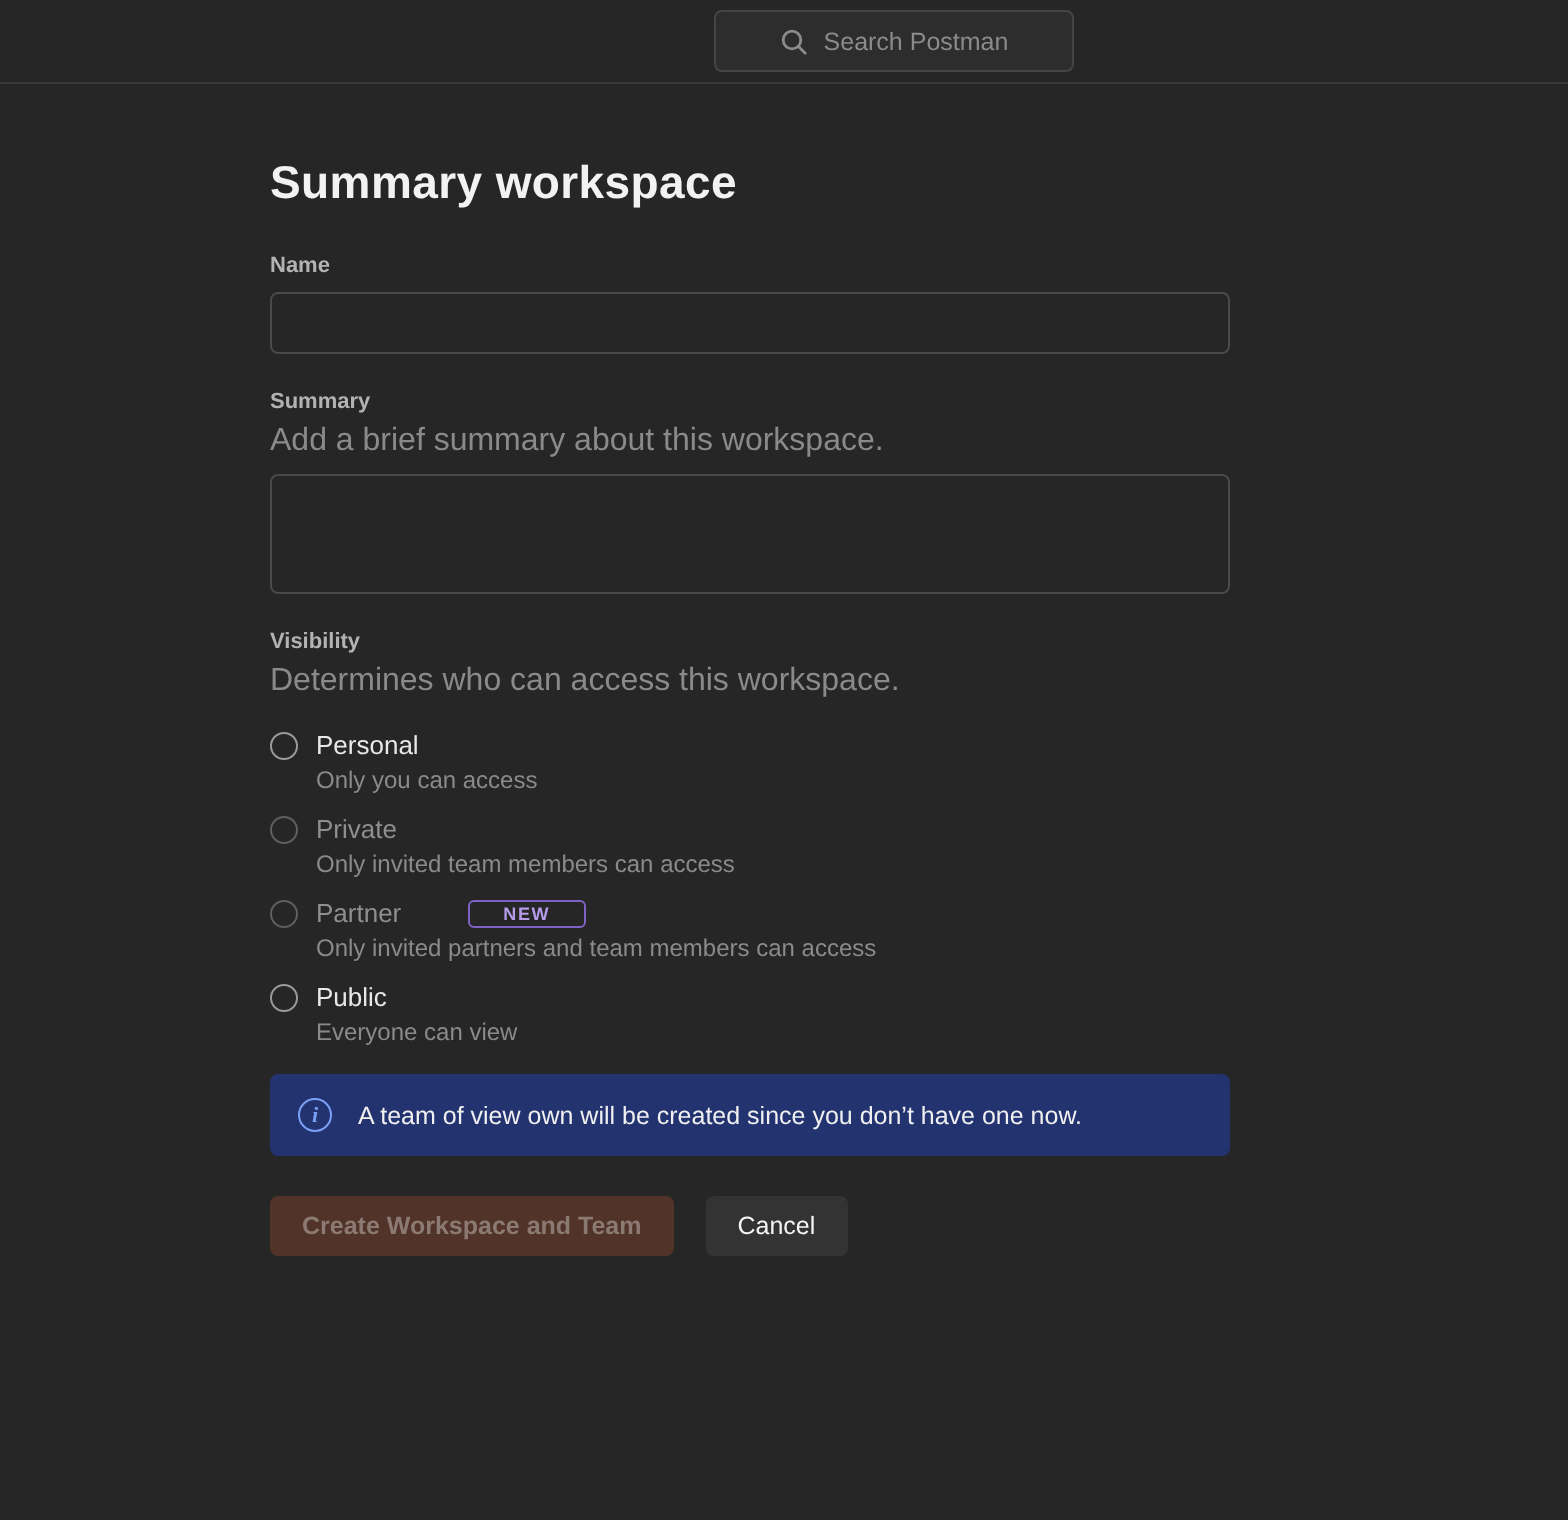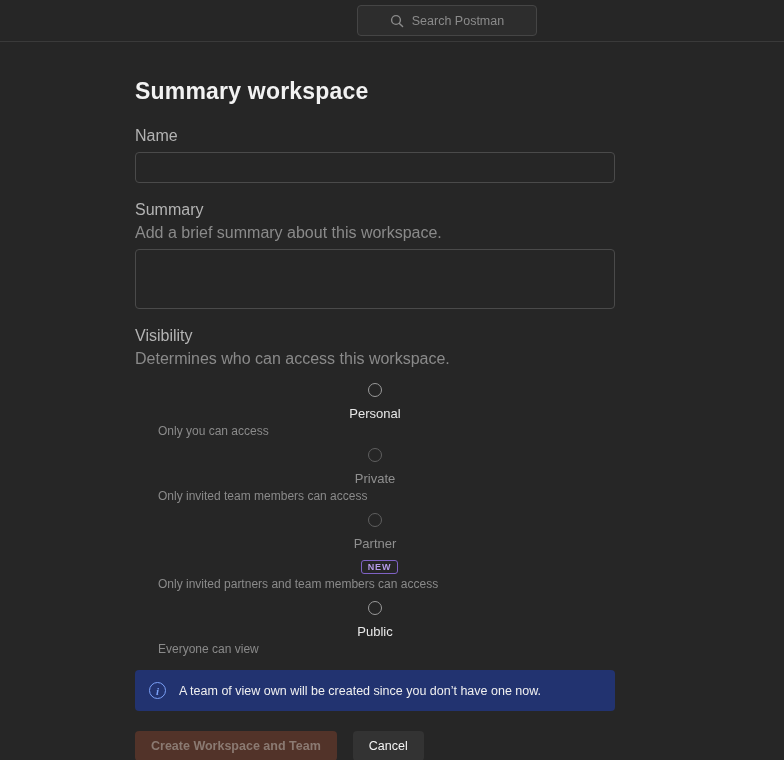--- a/index.html
+++ b/index.html
@@ -21,46 +21,46 @@
   .topbar{position:relative;height:42px;border-bottom:1px solid var(--topbar_border);}
   .searchbox{position:absolute;left:357px;top:5px;width:180px;height:31px;
     background:var(--search_bg);border:1px solid var(--search_border);border-radius:4px;
     display:flex;align-items:center;justify-content:center;gap:8px;cursor:pointer;text-align:right;}
   .searchbox .mag{display:flex;align-items:center;}
   .searchbox .ph{color:var(--search_text);font-size:12.5px;}
 
   .content{padding-left:135px;width:615px;}
   .page-title{margin-top:36px;font-size:23px;font-weight:700;color:var(--text_primary);letter-spacing:.2px;}
 
-  .field-label{font-size:16px;font-weight:400;color:var(--label);}
+  .field-label{font-size:11px;font-weight:700;color:var(--label);}
   .help-text{font-size:16px;color:var(--help);margin-top:5px;}
 
   .name-block{margin-top:22px;}
   .text-input{margin-top:7px;width:480px;height:31px;background:transparent;
     border:1px solid var(--input_border);border-radius:4px;color:var(--text_primary);
     font-size:13px;padding:0 10px;outline:none;font-family:"Liberation Sans",sans-serif;display:block;}
   .summary-block{margin-top:18px;}
   .text-area{margin-top:7px;width:480px;height:60px;background:transparent;
     border:1px solid var(--input_border);border-radius:4px;color:var(--text_primary);
     font-size:13px;padding:6px 10px;outline:none;resize:none;font-family:"Liberation Sans",sans-serif;display:block;}
 
   .visibility-block{margin-top:18px;}
   .radio-group{margin-top:15px;}
   .option{margin-bottom:9px;}
-  .option-row{display:flex;align-items:center;gap:9px;cursor:pointer;flex-direction:column;}
+  .option-row{display:flex;align-items:center;gap:9px;cursor:pointer;}
   .radio{width:14px;height:14px;border-radius:50%;border:1px solid var(--radio_border);flex:0 0 auto;position:relative;}
   .option.disabled .radio{border-color:var(--radio_border_disabled);}
   .radio.checked{background:var(--radio_selected);border-color:var(--radio_selected);}
   .radio.checked::after{content:"";position:absolute;left:50%;top:50%;width:5px;height:5px;
     margin:-2.5px 0 0 -2.5px;border-radius:50%;background:#ffffff;}
   .option-label{font-size:13px;color:var(--option_label);}
   .option.disabled .option-label{color:var(--option_label_disabled);}
   .option-desc{font-size:12px;color:var(--help);margin:3px 0 0 23px;line-height:15px;}
-  .new-badge{display:inline-block;margin-left:9px;font-size:9px;font-weight:700;letter-spacing:.8px;
-    color:var(--badge_text);border:1px solid var(--badge_border);border-radius:3px;padding:2px 6px 1px;line-height:1;}
+  .new-badge{display:inline-block;margin-left:24px;font-size:9px;font-weight:700;letter-spacing:.8px;
+    color:var(--badge_text);border:1px solid var(--badge_border);border-radius:3px;padding:2px 17px 1px;line-height:1;}
 
   .banner{margin-top:13px;width:480px;min-height:41px;background:var(--banner_bg);border-radius:4px;
     display:flex;align-items:center;gap:13px;padding:10px 14px;}
   .info-icon{width:17px;height:17px;border-radius:50%;border:1.3px solid var(--banner_icon);
     color:var(--banner_icon);font-size:11px;font-weight:700;display:flex;align-items:center;justify-content:center;
     font-family:"Liberation Serif",serif;flex:0 0 auto;font-style:italic;}
   .banner-text{font-size:12.5px;color:var(--banner_text);}
 
   .actions{margin-top:20px;display:flex;gap:16px;}
   .btn{height:30px;border:none;border-radius:4px;font-size:12.5px;font-weight:700;

